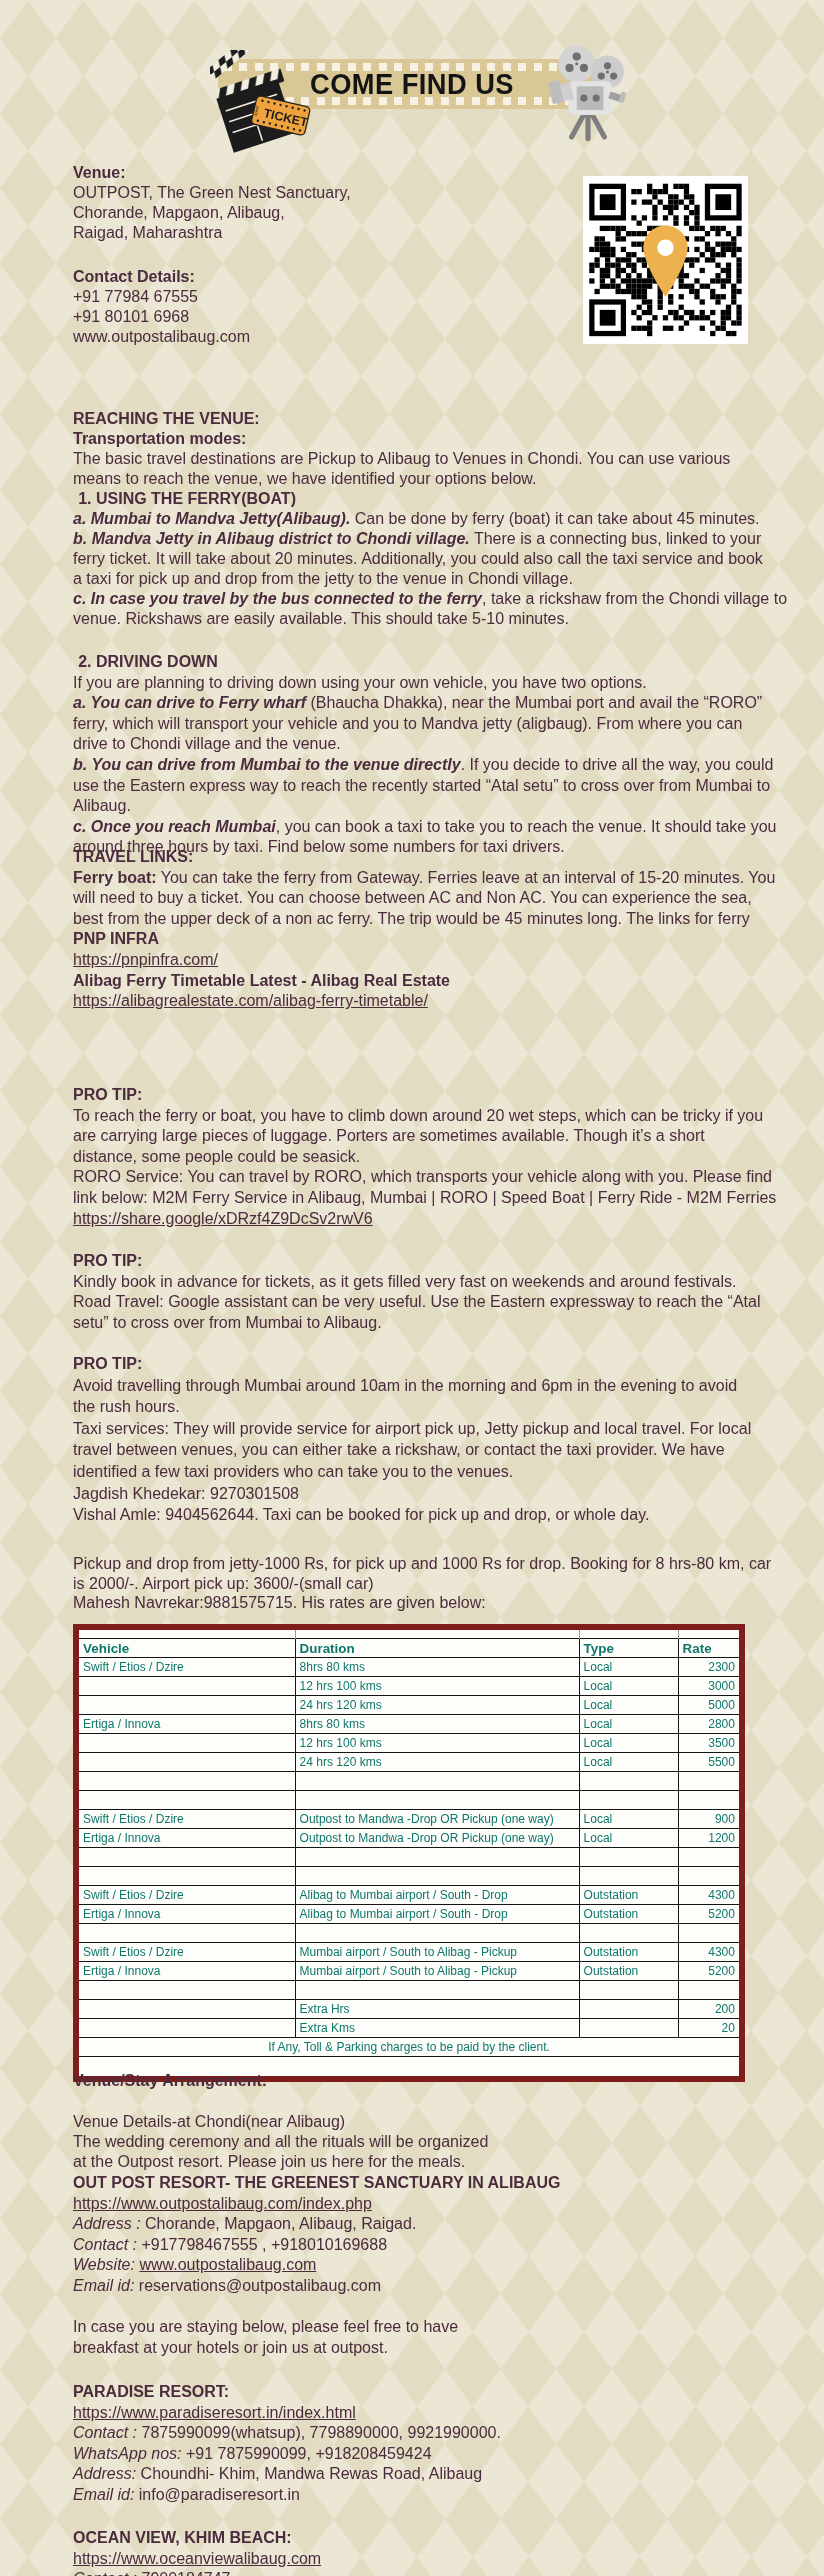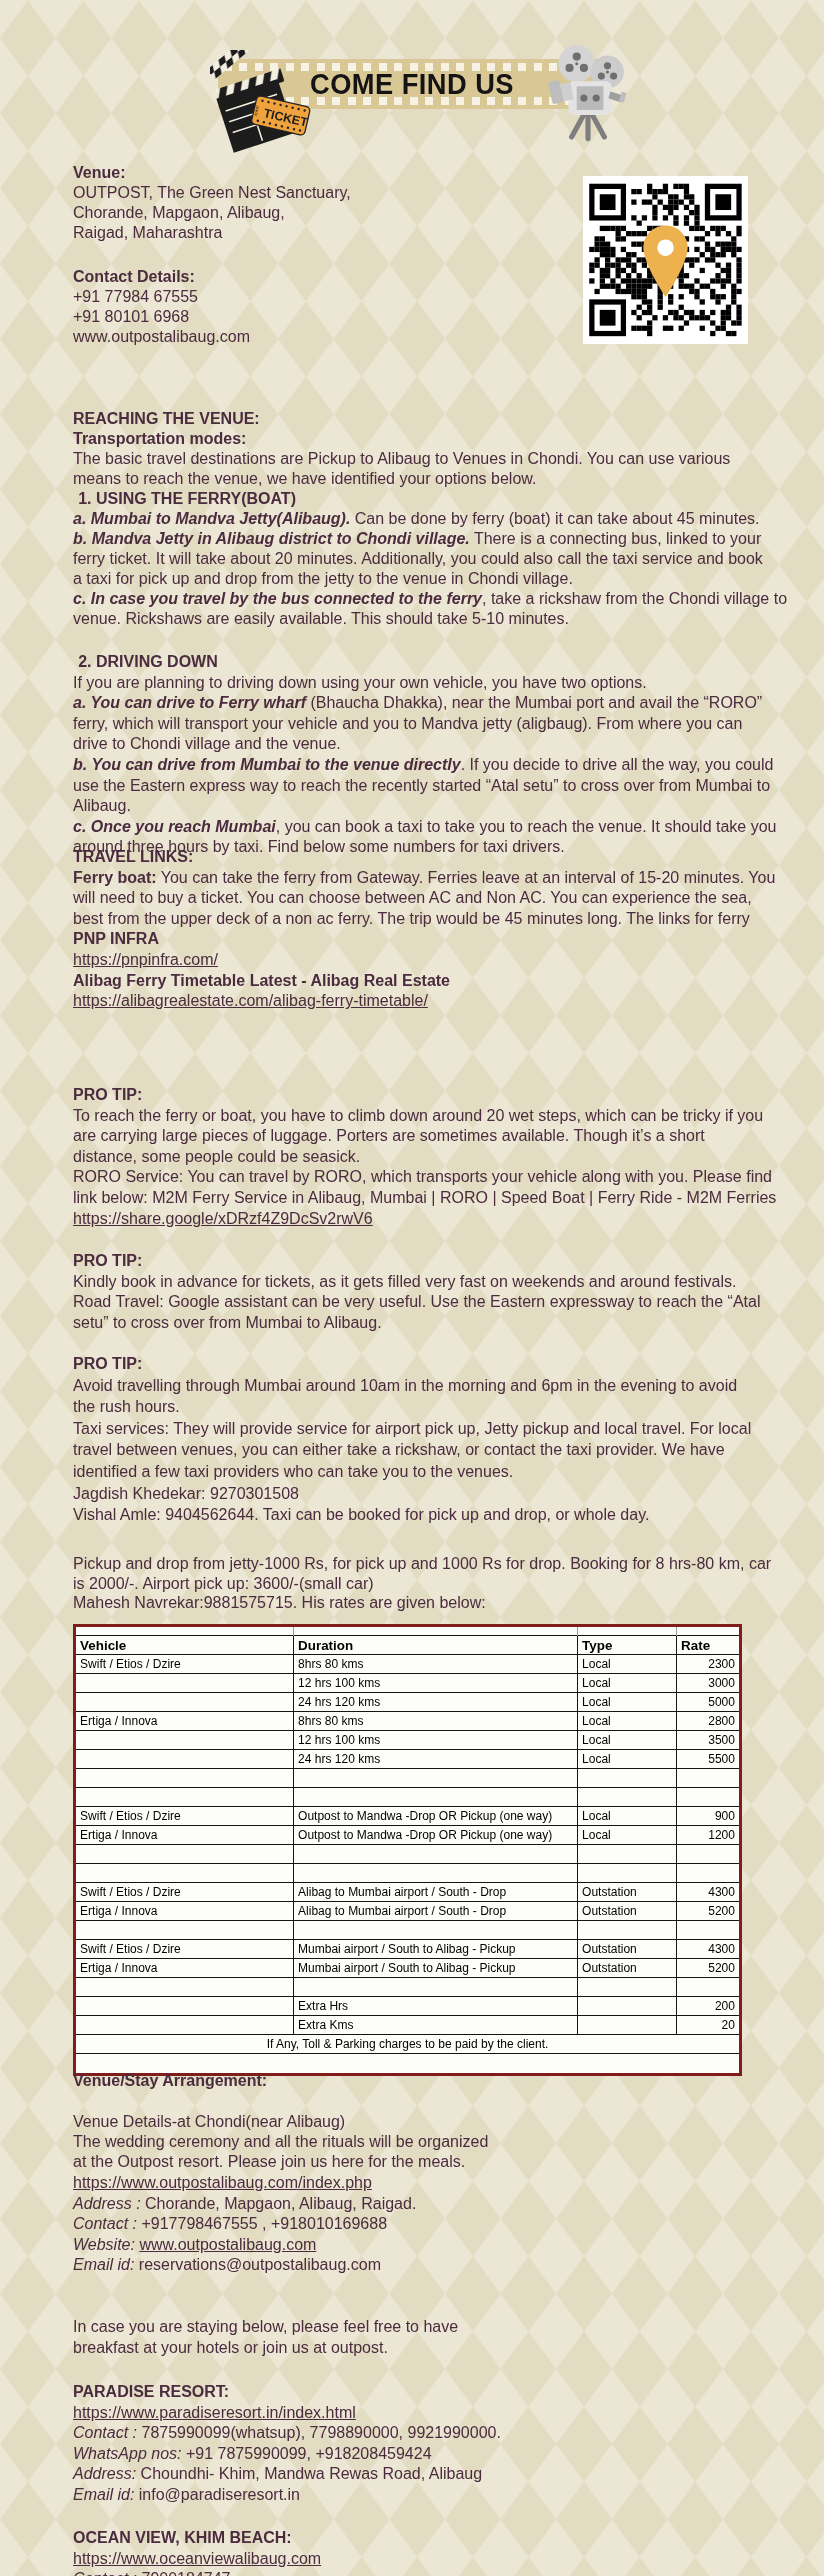--- a/index.html
+++ b/index.html
@@ -28,21 +28,21 @@
   .sec p{margin:0;white-space:nowrap;}
   .lh38 p{line-height:19.6px;} .lh39 p{line-height:20px;}
   .lh40 p{line-height:20.6px;} .lh42 p{line-height:21.6px;}
   .b{font-weight:700;} .bi{font-weight:700;font-style:italic;}
   .it{font-style:italic;}
   .lk{text-decoration:underline;color:#4b2b3e;cursor:pointer;}
   .ind{padding-left:5.2px;}
 
   
   table.rates{position:absolute;left:73px;top:1624px;z-index:2;border-collapse:collapse;
-      table-layout:fixed;background:#fdfdf9;font-size:12px;color:#000000;border:3px solid #7f1d1d;}
+      table-layout:fixed;background:#fdfdf9;font-size:12px;color:#0f766e;border:6px solid #7f1d1d;}
   .rates col.c1{width:219px;} .rates col.c2{width:284px;}
   .rates col.c3{width:99px;} .rates col.c4{width:64px;}
   .rates th{font-size:13.4px;font-weight:700;text-align:left;height:18px;padding:0 4.1px;
       border:0.5px solid #141414;border-top:1px solid #141414;border-bottom:1px solid #141414;
       white-space:nowrap;overflow:hidden;}
   .rates td{height:18px;padding:0 4.1px;border:0.5px solid #141414;white-space:nowrap;overflow:hidden;}
   .rates tr.strip td{height:8.2px;border:0.5px solid #9a9a90;border-bottom:0;}
   .rates td.rate{text-align:right;}
   .rates tr.gb td{border-bottom:1px solid #141414;}
   .rates tr.note td{text-align:center;border-left:0.5px solid #b7b7ad;border-right:0.5px solid #b7b7ad;}
@@ -712,20 +712,21 @@
     <p><span class="b">Venue/Stay Arrangement:</span></p>
   </div>
 
   <div class="sec lh39" style="top:2112px">
     <p>Venue Details-at Chondi(near Alibaug)</p>
     <p>The wedding ceremony and all the rituals will be organized</p>
     <p>at the Outpost resort. Please join us here for the meals.</p>
   </div>
 
   <div class="sec lh40" style="top:2173px">
+    <p><span class="b">OUT POST RESORT- THE GREENEST SANCTUARY IN ALIBAUG</span></p>
     <p><span class="lk">https://www.outpostalibaug.com/index.php</span></p>
     <p><span class="it">Address :</span><span> Chorande, Mapgaon, Alibaug, Raigad.</span></p>
     <p><span class="it">Contact :</span><span> +917798467555 , +918010169688</span></p>
     <p><span class="it">Website: </span><span class="lk">www.outpostalibaug.com</span></p>
     <p><span class="it">Email id:</span><span> reservations@outpostalibaug.com</span></p>
   </div>
 
   <div class="sec lh40" style="top:2317px">
     <p>In case you are staying below, please feel free to have</p>
     <p>breakfast at your hotels or join us at outpost.</p>

